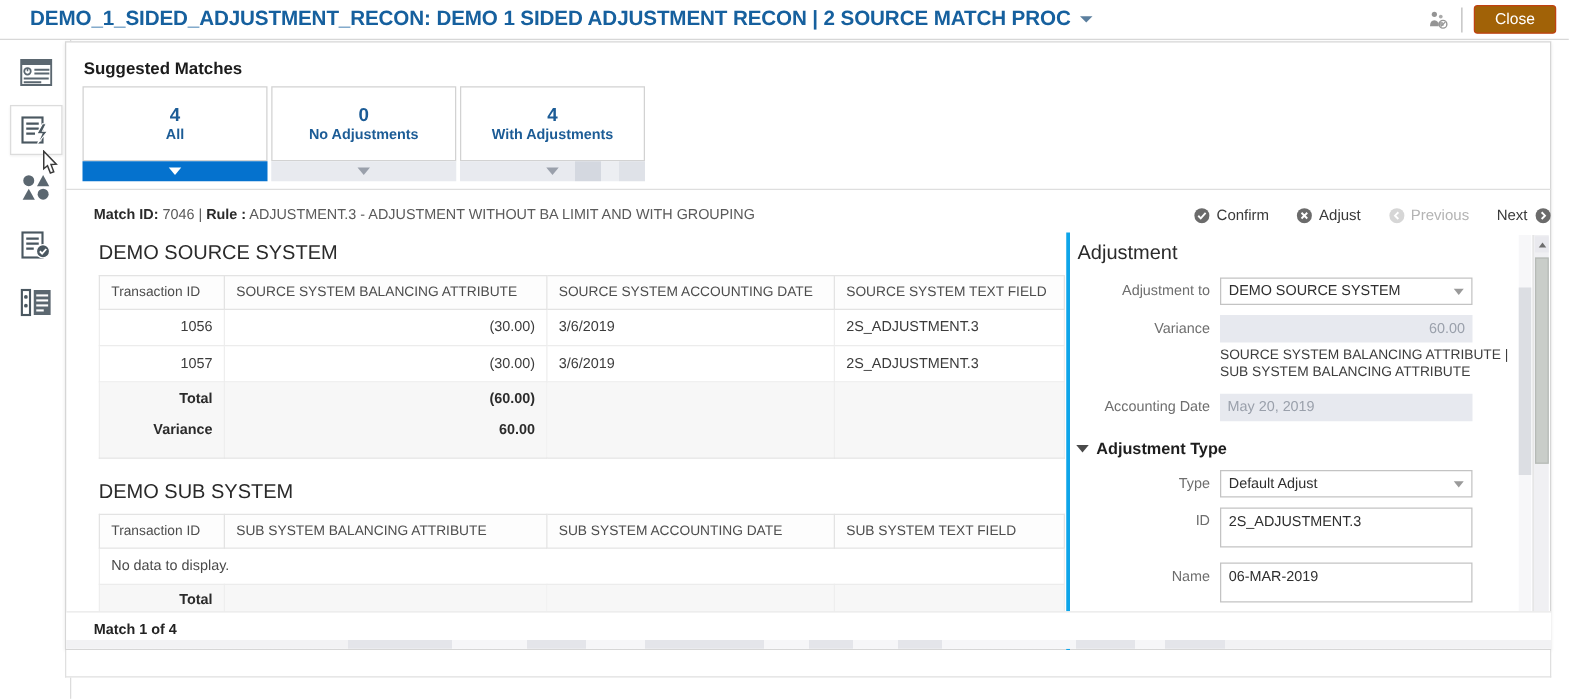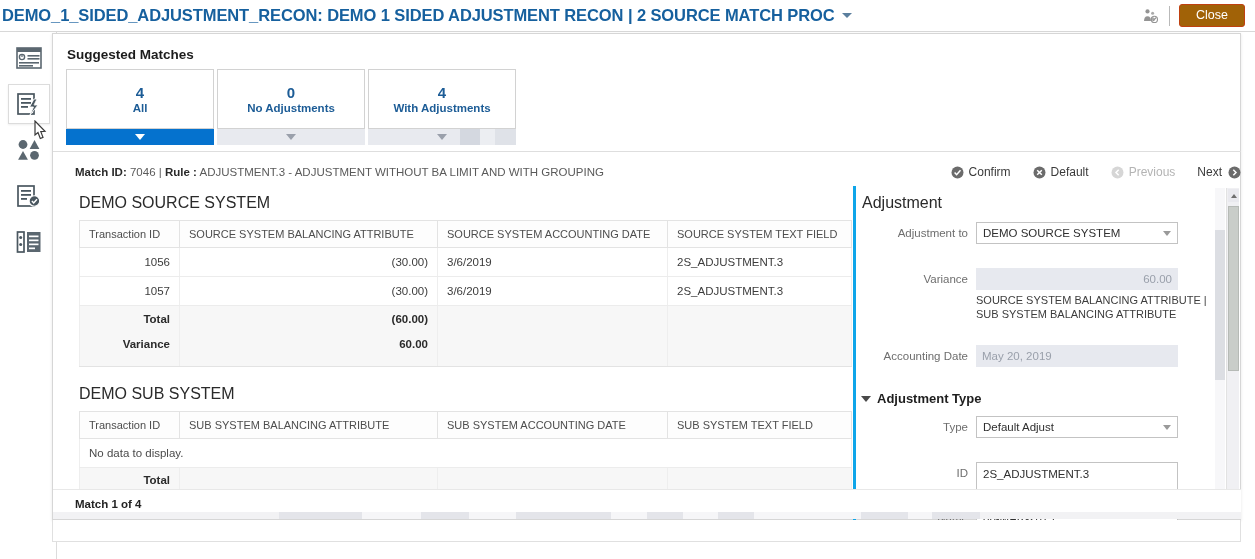--- a/index.html
+++ b/index.html
@@ -13,21 +13,21 @@
 
   
   .app-header {
     position: absolute; left: 0; top: 0;
     width: 1255px; height: 32px;
     background: #ffffff;
     border-bottom: 1px solid #d8d8d8;
     display: flex; align-items: center;
   }
   .app-title {
-    margin-left: 2px;
+    margin-left: 24px;
     font-size: 16.5px;
     font-weight: bold;
     color: #16609e;
     letter-spacing: -0.1px;
     white-space: nowrap;
   }
   .title-caret {
     margin-left: 7px;
     width: 0; height: 0;
     border-left: 5px solid transparent;
@@ -210,21 +210,21 @@
   .col-a { width: 100px; }
   .col-b { width: 258px; }
   .col-c { width: 230px; }
   .col-d { width: 184px; }
 
   
   .adj-title {
     font-size: 16px; color: #2a2a2a;
     margin: 8px 0 10px 4px; font-weight: normal;
   }
-  .frow { display: flex; align-items: flex-start; margin-bottom: 24px; }
+  .frow { display: flex; align-items: flex-start; margin-bottom: 8px; }
   .flab {
     width: 118px; text-align: right;
     font-size: 11.5px; color: #6e6e6e;
     padding-top: 5px; padding-right: 8px;
     white-space: nowrap;
   }
   .fctl { width: 202px; }
   .select-box {
     height: 22px; border: 1px solid #c3c3c3;
     background: #fff; display: flex; align-items: center;
@@ -489,21 +489,21 @@
         </span>
         <span>Confirm</span>
       </div>
       <div class="act">
         <span class="ci">
           <svg width="13" height="13" viewBox="0 0 13 13">
             <circle cx="6.5" cy="6.5" r="6" fill="#6b6b6b"></circle>
             <path d="M4.2 4.2 L8.8 8.8 M8.8 4.2 L4.2 8.8" fill="none" stroke="#ffffff" stroke-width="1.5"></path>
           </svg>
         </span>
-        <span>Default</span>
+        <span>Adjust</span>
       </div>
       <div class="act disabled">
         <span class="ci">
           <svg width="13" height="13" viewBox="0 0 13 13">
             <circle cx="6.5" cy="6.5" r="6" fill="#d6d6d6"></circle>
             <path d="M7.7 3.8 L5 6.5 L7.7 9.2" fill="none" stroke="#ffffff" stroke-width="1.5"></path>
           </svg>
         </span>
         <span>Previous</span>
       </div>

